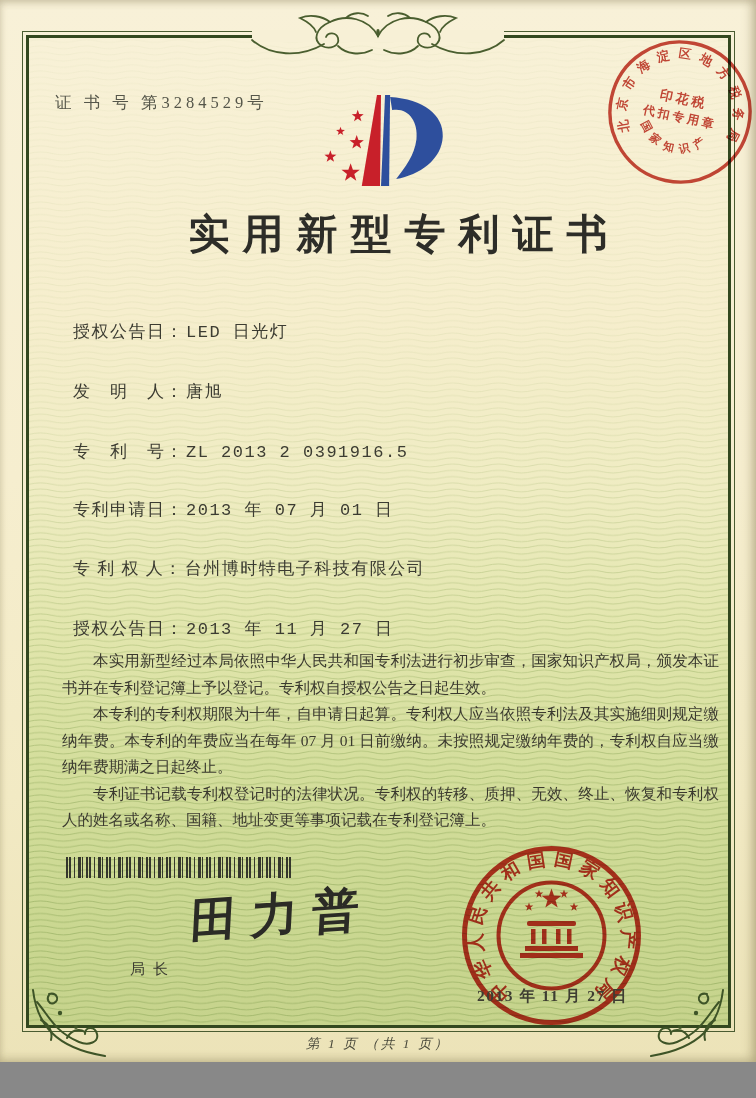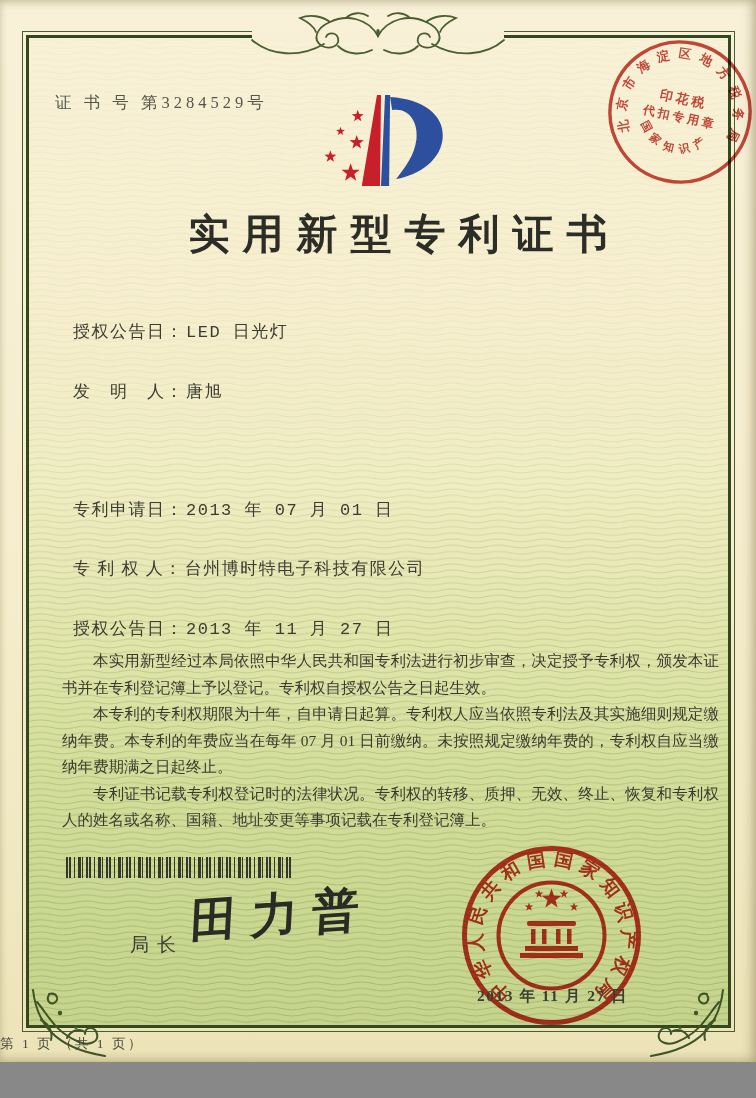--- a/index.html
+++ b/index.html
@@ -49,32 +49,32 @@
   .barcode{
     position:absolute;left:66px;top:857px;width:225px;height:21px;opacity:.85;
     background:repeating-linear-gradient(90deg,
       #1b1b1b 0 2px,transparent 2px 3px,
       #1b1b1b 3px 5px,transparent 5px 8px,
       #1b1b1b 8px 9px,transparent 9px 12px,
       #1b1b1b 12px 15px,transparent 15px 16px,
       #1b1b1b 16px 17px,transparent 17px 20px);
   }
   
-  .director{position:absolute;left:130px;top:932px;font-size:19px;letter-spacing:8px;color:#3a3a30;}
+  .director{position:absolute;left:130px;top:960px;font-size:15px;letter-spacing:8px;color:#3a3a30;}
   .signature{
     position:absolute;left:190px;top:882px;width:230px;
     font-size:47px;font-weight:600;color:#2b2b26;letter-spacing:14px;
     transform:rotate(-4deg) skewX(-7deg);white-space:nowrap;
   }
   
   .seal{position:absolute;left:459px;top:843px;width:185px;height:185px;mix-blend-mode:multiply;opacity:.93;}
   .seal-date{position:absolute;left:477px;top:986px;font-size:15.5px;font-weight:600;
     letter-spacing:1.5px;color:#3e3d32;white-space:nowrap;}
-  .footer{position:absolute;left:0;right:0;top:1035px;
-    font-size:13.5px;letter-spacing:2.5px;color:#4a4a3c;}
+  .footer{position:absolute;left:0;right:0;top:1035px;text-align:center;
+    font-size:13.5px;letter-spacing:2.5px;color:#4a4a3c;font-style:italic;}
   
   .seal-ring-text{font-family:"Liberation Serif",serif;font-size:18.5px;font-weight:700;letter-spacing:7px;fill:#c9291e;}
   .tax-arc-top{font-family:"Liberation Serif",serif;font-size:12.5px;font-weight:700;letter-spacing:8px;fill:#c23a2e;}
   .tax-arc-bottom{font-family:"Liberation Serif",serif;font-size:11px;font-weight:700;letter-spacing:6px;fill:#c23a2e;}
   .tax-center{font-family:"Liberation Serif",serif;font-weight:700;fill:#c23a2e;letter-spacing:3px;}
 </style>
 </head>
 <body>
 
 <div id="page">
@@ -181,32 +181,35 @@
   </svg>
 
   <div class="title">实用新型专利证书</div>
 
   <div class="field f0">
     <span class="flabel">授权公告日：</span><span class="fvalue">LED 日光灯</span>
   </div>
   <div class="field f1">
     <span class="flabel">发　明　人：</span><span class="fvalue">唐旭</span>
   </div>
+  <div class="field f2">
+    <span class="flabel">专　利　号：</span><span class="fvalue">ZL 2013 2 0391916.5</span>
+  </div>
   <div class="field f3">
     <span class="flabel">专利申请日：</span><span class="fvalue">2013 年 07 月 01 日</span>
   </div>
   <div class="field f4">
     <span class="flabel">专 利 权 人：</span><span class="fvalue">台州博时特电子科技有限公司</span>
   </div>
   <div class="field f5">
     <span class="flabel">授权公告日：</span><span class="fvalue">2013 年 11 月 27 日</span>
   </div>
 
   <div class="paras">
-    <p>本实用新型经过本局依照中华人民共和国专利法进行初步审查，决定授予专利权，颁发本证书并在专利登记簿上予以登记。专利权自授权公告之日起生效。</p>
+    <p>本实用新型经过本局依照中华人民共和国专利法进行初步审查，国家知识产权局，颁发本证书并在专利登记簿上予以登记。专利权自授权公告之日起生效。</p>
     <p>本专利的专利权期限为十年，自申请日起算。专利权人应当依照专利法及其实施细则规定缴纳年费。本专利的年费应当在每年 07 月 01 日前缴纳。未按照规定缴纳年费的，专利权自应当缴纳年费期满之日起终止。</p>
     <p>专利证书记载专利权登记时的法律状况。专利权的转移、质押、无效、终止、恢复和专利权人的姓名或名称、国籍、地址变更等事项记载在专利登记簿上。</p>
   </div>
 
   <div class="barcode"></div>
 
   <div class="director">局长</div>
   <div class="signature">田力普</div>
 
   <svg class="seal" viewBox="0 0 185 185">

